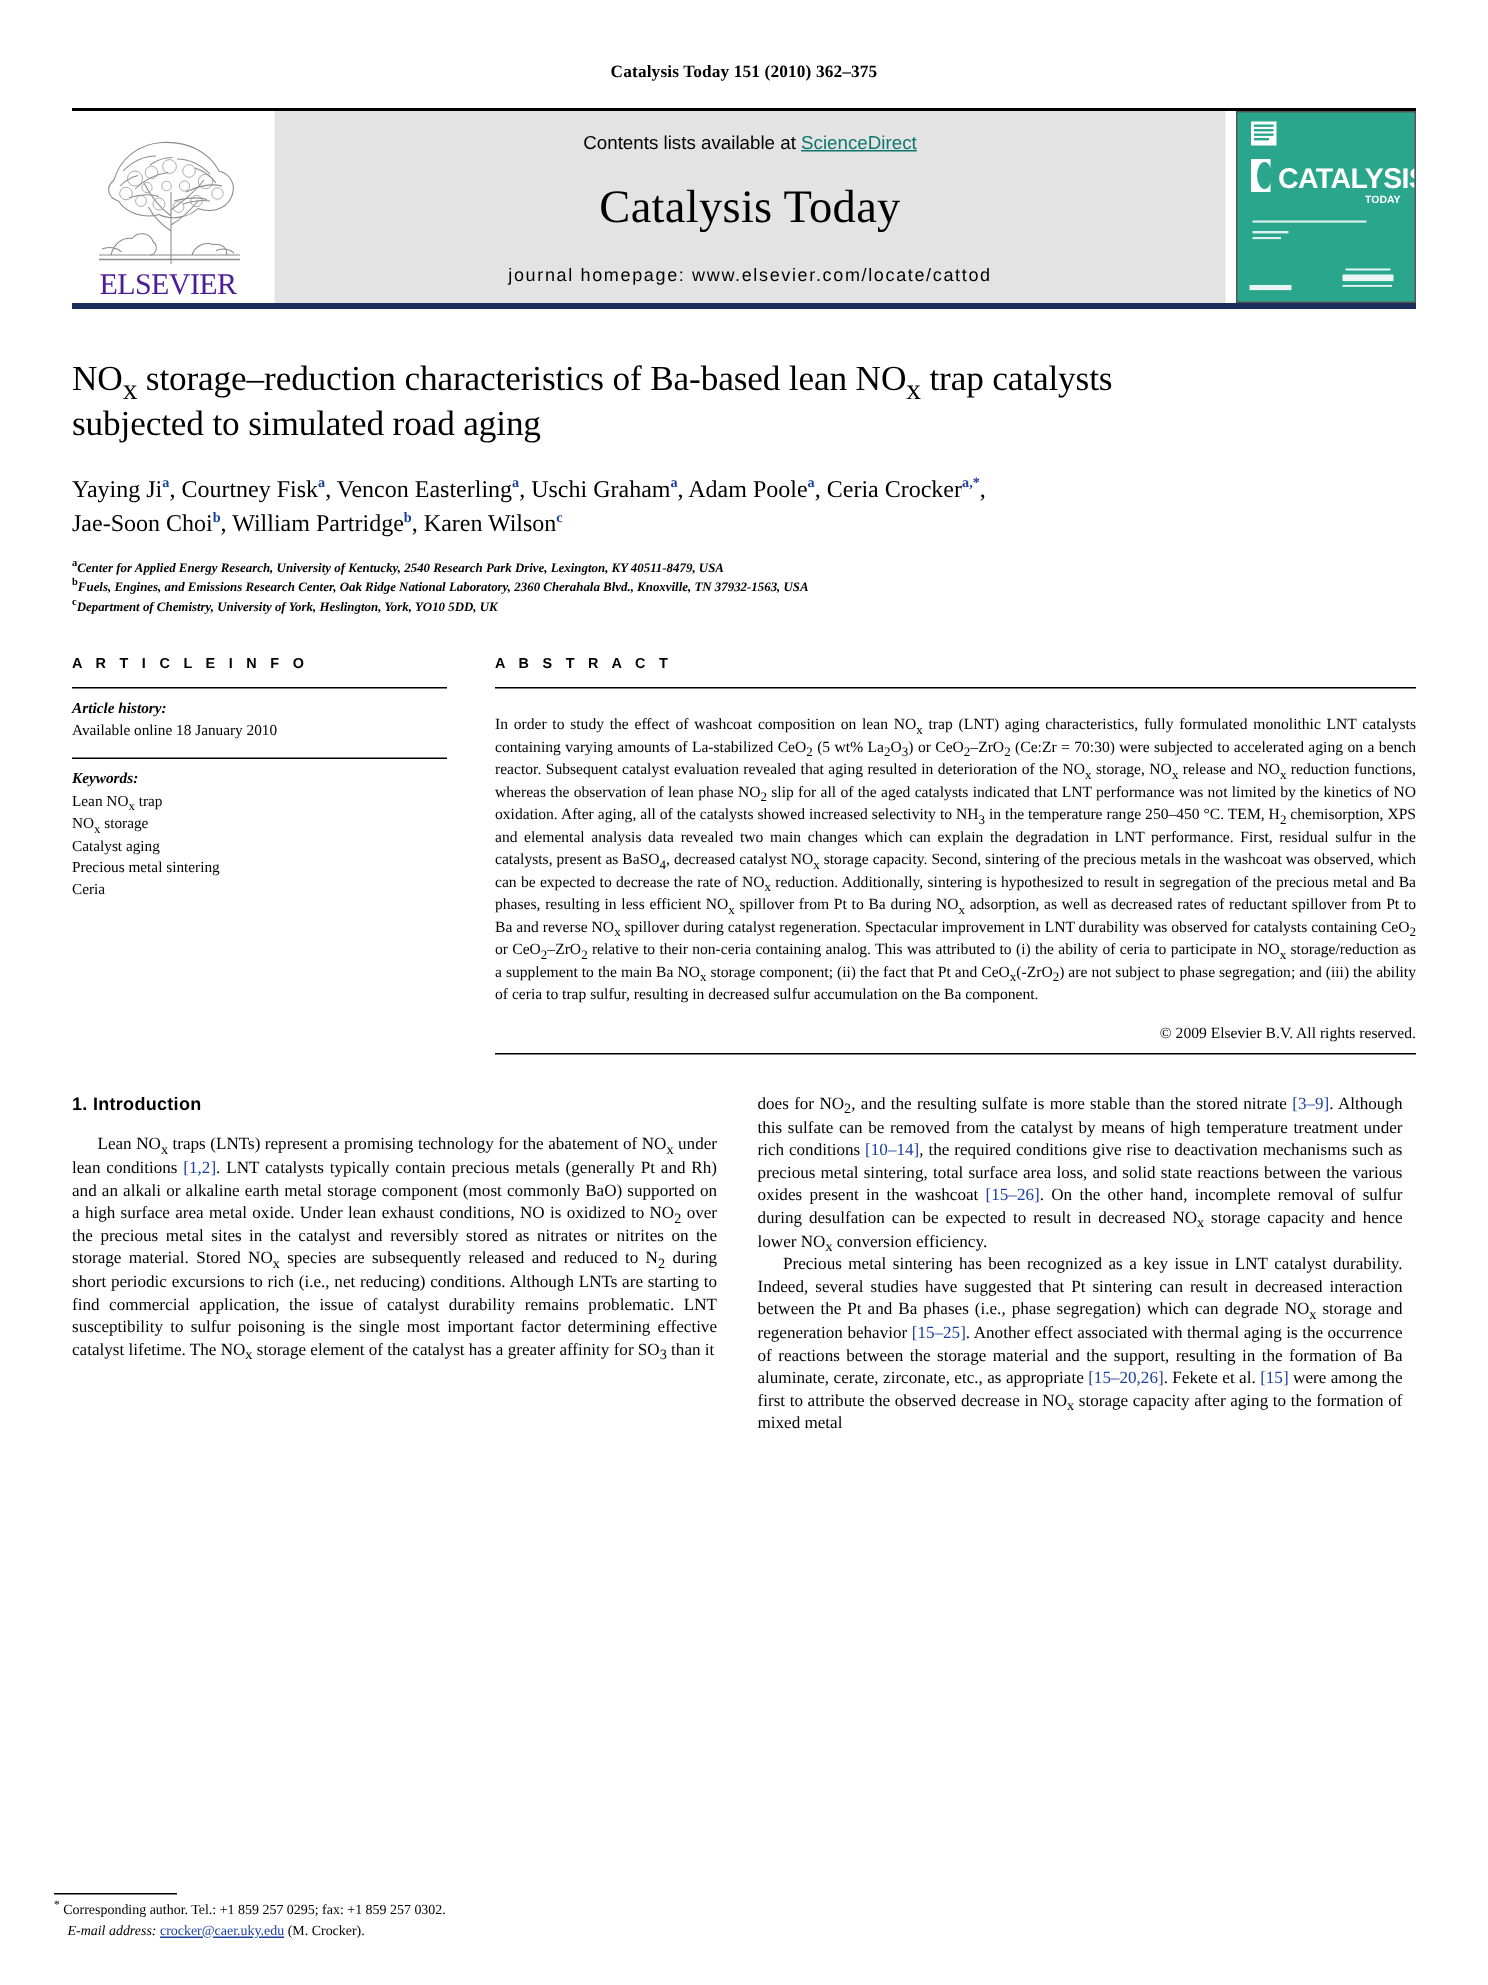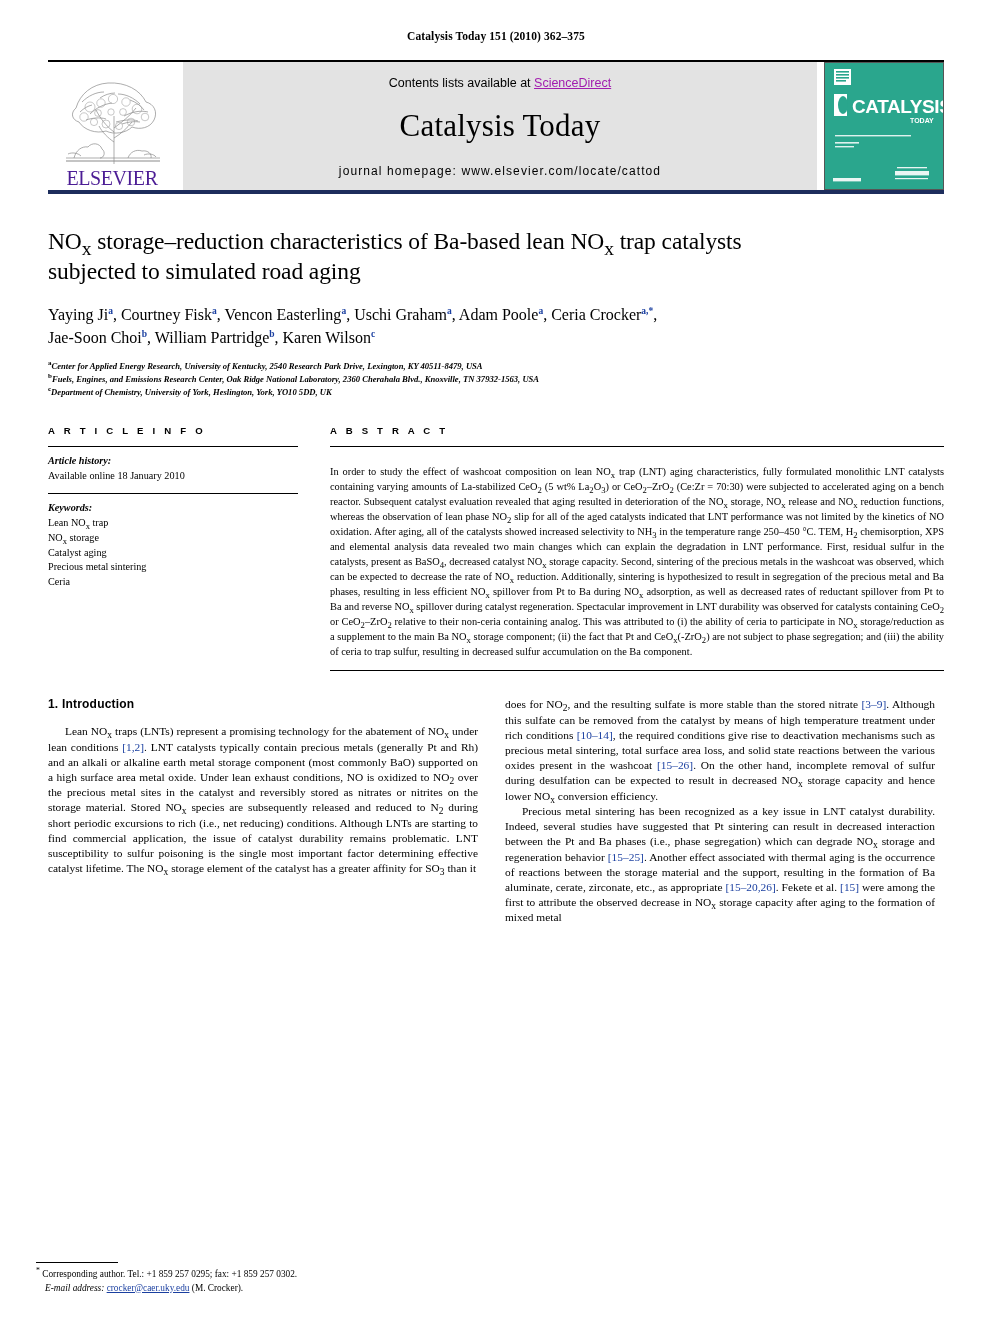--- a/index.html
+++ b/index.html
@@ -21,21 +21,21 @@
     position: relative;
     box-sizing: border-box;
     padding: 0 48px;
   }
 
   
   .running-head {
     text-align: center;
     font-size: 11.5px;
     font-weight: bold;
-    padding-top: 30px;
+    padding-top: 42px;
     letter-spacing: .1px;
   }
 
   
   .masthead {
     margin-top: 18px;
     border-top: 2.5px solid #000;
     display: flex;
     align-items: stretch;
     height: 128px;
@@ -67,21 +67,21 @@
     flex-direction: column;
     justify-content: center;
     align-items: center;
     text-align: center;
   }
   .contents-line {
     font-family: "Liberation Sans", sans-serif;
     font-size: 12.5px;
     margin-top: 2px;
   }
-  .sd-link { color: #a21caf; margin-top: 44px; }
+  .sd-link { color: #0f766e; margin-top: 44px; }
   .journal-title {
     font-family: "Liberation Serif", serif;
     font-size: 31px;
     margin: 18px 0 20px 0;
     letter-spacing: .2px;
   }
   .homepage-line {
     font-family: "Liberation Sans", sans-serif;
     font-size: 12px;
     letter-spacing: 1.1px;
@@ -336,20 +336,21 @@
           <span class="kw">Precious metal sintering</span>
           <span class="kw">Ceria</span>
         </div>
       </div>
     </div>
 
     <div class="col-abstract">
       <div class="sechead">A B S T R A C T</div>
       <div class="hr-thin"></div>
       <p class="abstract-text">In order to study the effect of washcoat composition on lean NO<sub>x</sub> trap (LNT) aging characteristics, fully formulated monolithic LNT catalysts containing varying amounts of La-stabilized CeO<sub>2</sub> (5 wt% La<sub>2</sub>O<sub>3</sub>) or CeO<sub>2</sub>–ZrO<sub>2</sub> (Ce:Zr = 70:30) were subjected to accelerated aging on a bench reactor. Subsequent catalyst evaluation revealed that aging resulted in deterioration of the NO<sub>x</sub> storage, NO<sub>x</sub> release and NO<sub>x</sub> reduction functions, whereas the observation of lean phase NO<sub>2</sub> slip for all of the aged catalysts indicated that LNT performance was not limited by the kinetics of NO oxidation. After aging, all of the catalysts showed increased selectivity to NH<sub>3</sub> in the temperature range 250–450 °C. TEM, H<sub>2</sub> chemisorption, XPS and elemental analysis data revealed two main changes which can explain the degradation in LNT performance. First, residual sulfur in the catalysts, present as BaSO<sub>4</sub>, decreased catalyst NO<sub>x</sub> storage capacity. Second, sintering of the precious metals in the washcoat was observed, which can be expected to decrease the rate of NO<sub>x</sub> reduction. Additionally, sintering is hypothesized to result in segregation of the precious metal and Ba phases, resulting in less efficient NO<sub>x</sub> spillover from Pt to Ba during NO<sub>x</sub> adsorption, as well as decreased rates of reductant spillover from Pt to Ba and reverse NO<sub>x</sub> spillover during catalyst regeneration. Spectacular improvement in LNT durability was observed for catalysts containing CeO<sub>2</sub> or CeO<sub>2</sub>–ZrO<sub>2</sub> relative to their non-ceria containing analog. This was attributed to (i) the ability of ceria to participate in NO<sub>x</sub> storage/reduction as a supplement to the main Ba NO<sub>x</sub> storage component; (ii) the fact that Pt and CeO<sub>x</sub>(-ZrO<sub>2</sub>) are not subject to phase segregation; and (iii) the ability of ceria to trap sulfur, resulting in decreased sulfur accumulation on the Ba component.</p>
+      <div class="abstract-copyright">© 2009 Elsevier B.V. All rights reserved.</div>
       <div class="abstract-bottom-rule"></div>
     </div>
   </div>
 
   <div class="body-cols">
 
     <div class="bcol">
       <h2 class="secnum">1. Introduction</h2>
       <p>Lean NO<sub>x</sub> traps (LNTs) represent a promising technology for the abatement of NO<sub>x</sub> under lean conditions <span class="ref">[1,2]</span>. LNT catalysts typically contain precious metals (generally Pt and Rh) and an alkali or alkaline earth metal storage component (most commonly BaO) supported on a high surface area metal oxide. Under lean exhaust conditions, NO is oxidized to NO<sub>2</sub> over the precious metal sites in the catalyst and reversibly stored as nitrates or nitrites on the storage material. Stored NO<sub>x</sub> species are subsequently released and reduced to N<sub>2</sub> during short periodic excursions to rich (i.e., net reducing) conditions. Although LNTs are starting to find commercial application, the issue of catalyst durability remains problematic. LNT susceptibility to sulfur poisoning is the single most important factor determining effective catalyst lifetime. The NO<sub>x</sub> storage element of the catalyst has a greater affinity for SO<sub>3</sub> than it</p>
     </div>

